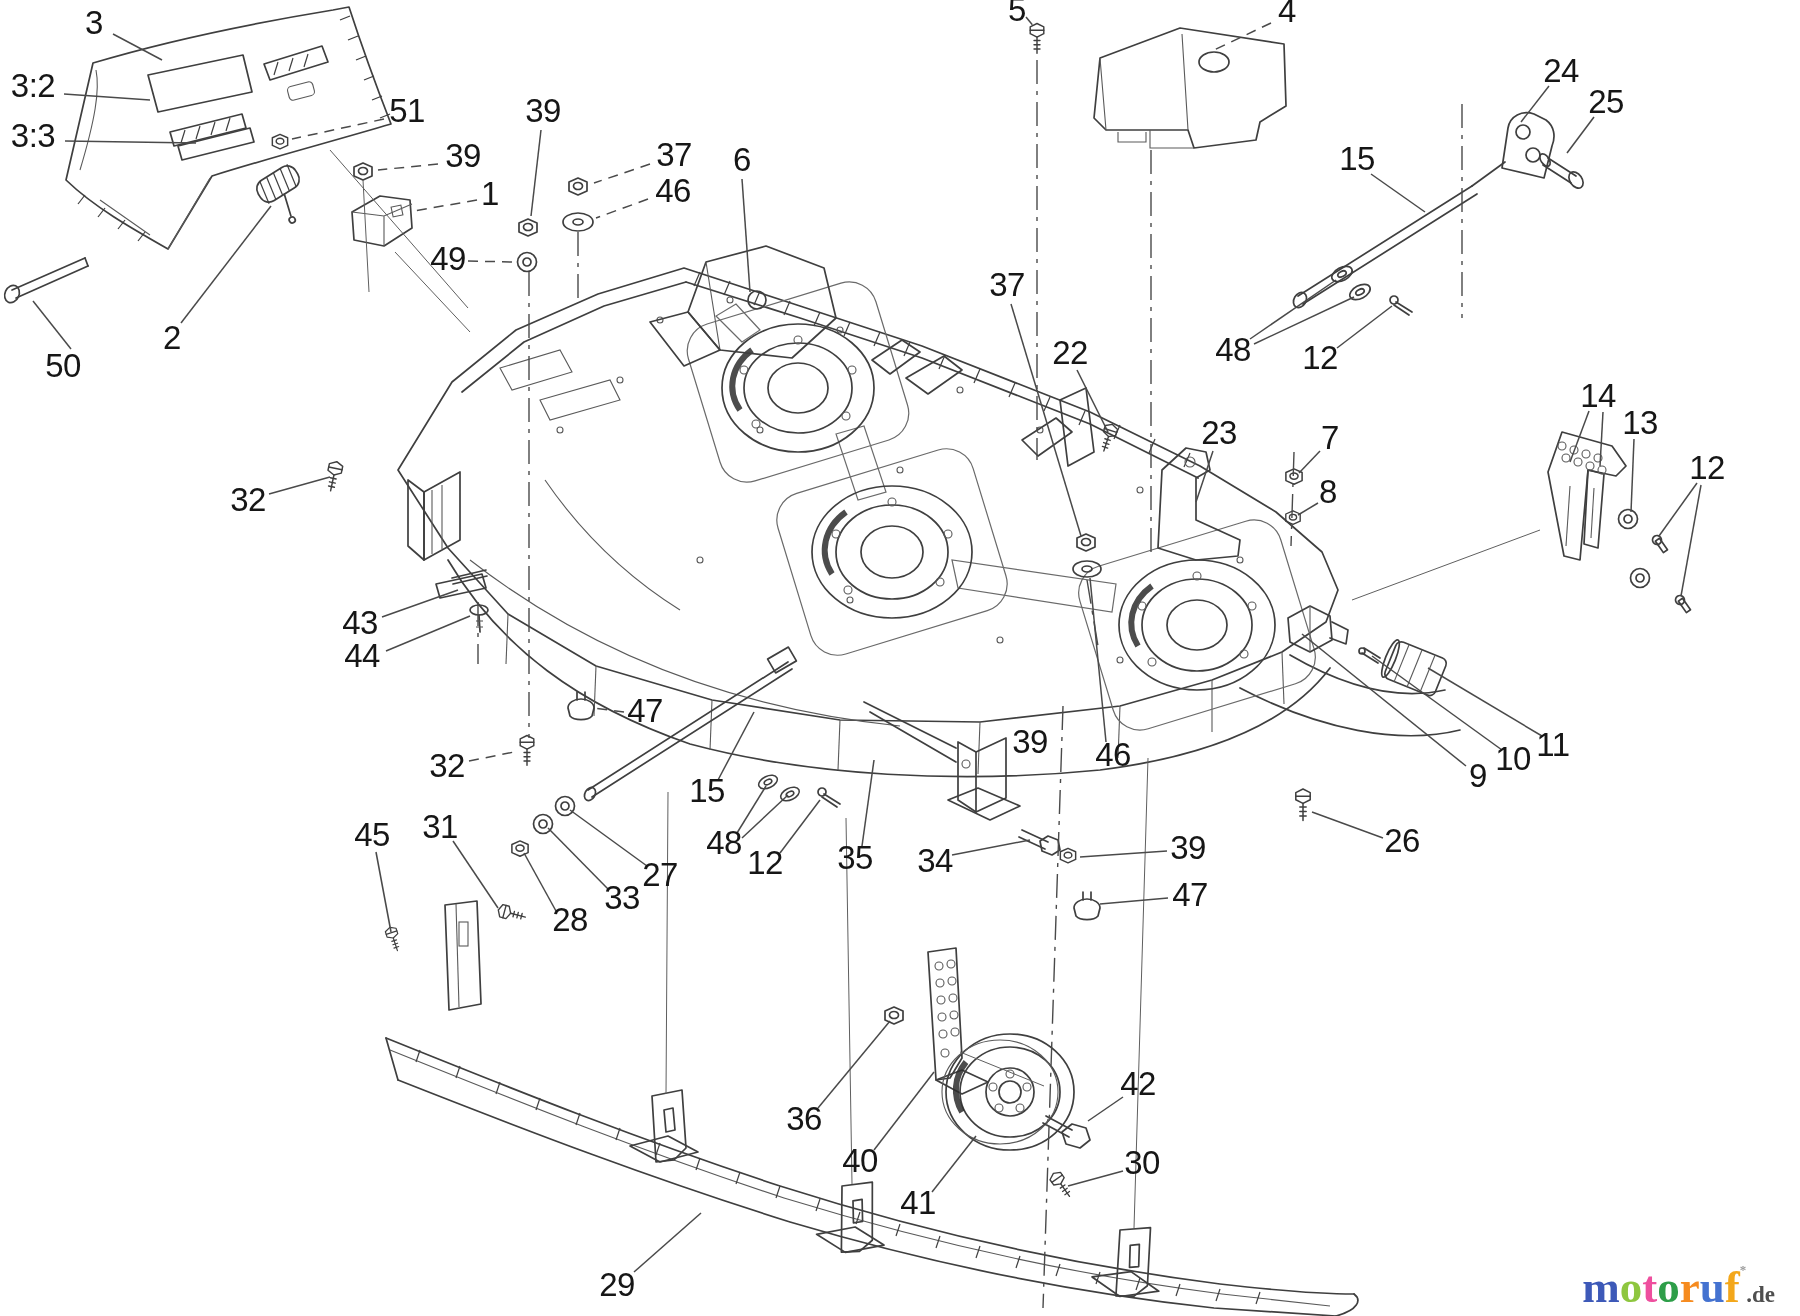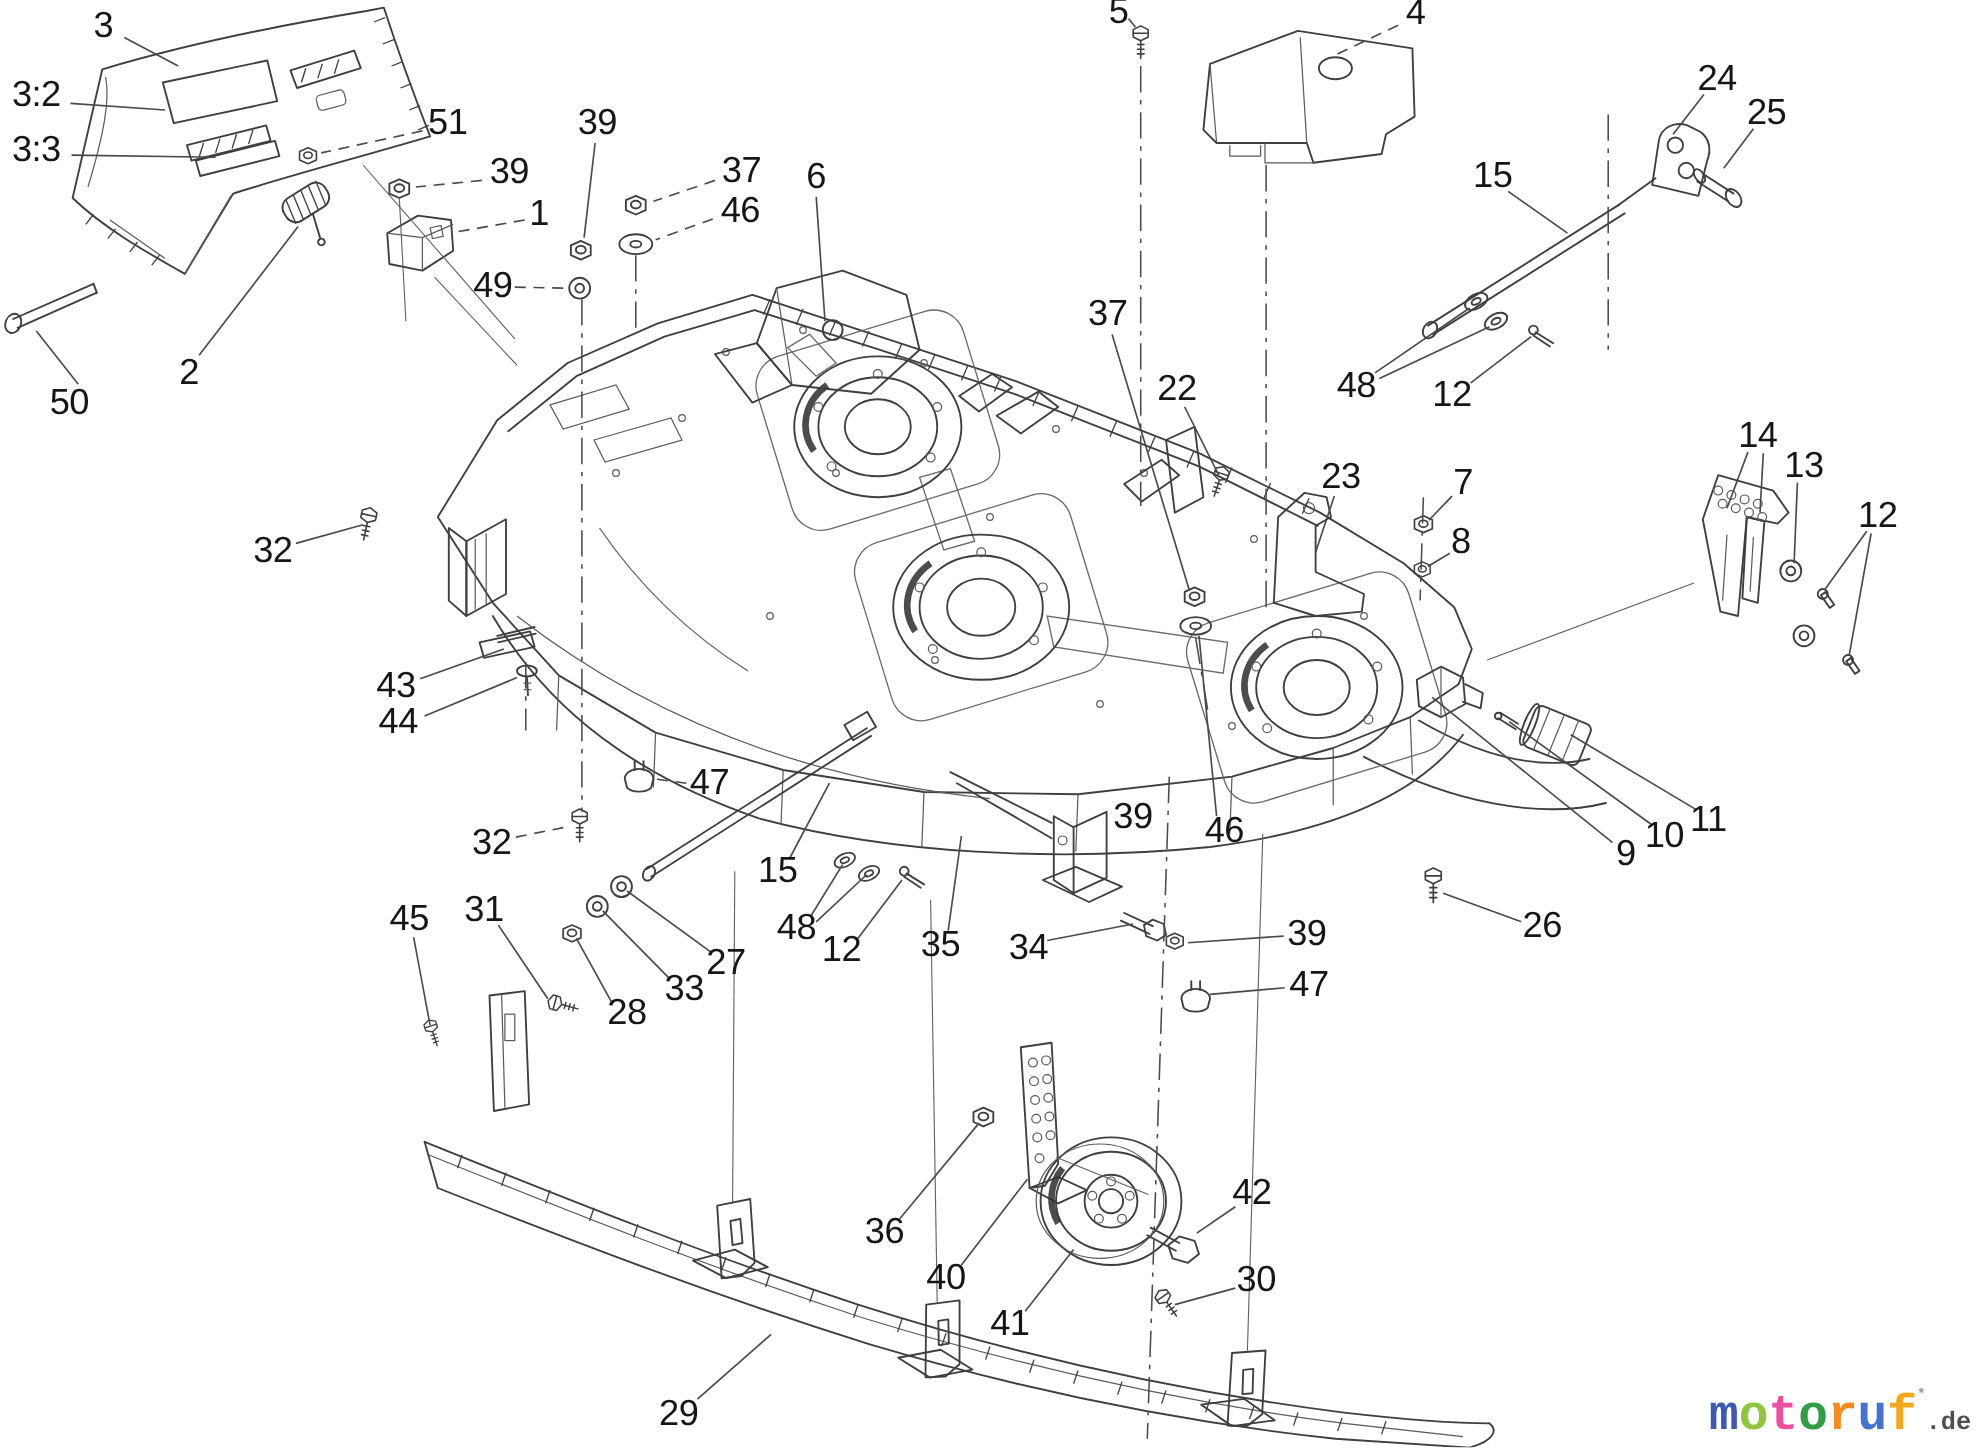--- a/index.html
+++ b/index.html
@@ -9,21 +9,21 @@
   .art{fill:none;stroke:#3f3f3f;stroke-width:1.7;stroke-linejoin:round;stroke-linecap:round;}
   .thin{fill:none;stroke:#5a5a5a;stroke-width:1.1;}
   .ridge{fill:none;stroke:#6a6a6a;stroke-width:1.2;}
   .shade{fill:none;stroke:#2d2d2d;stroke-width:6;opacity:.85;}
   .hatch{fill:none;stroke:#3f3f3f;stroke-width:1.2;}
   .axis{fill:none;stroke:#4a4a4a;stroke-width:1.4;stroke-dasharray:24 7 4 7;}
   .constr{fill:none;stroke:#5f5f5f;stroke-width:1;}
   .leader{fill:none;stroke:#4a4a4a;stroke-width:1.5;}
   .leader.dashed{stroke-dasharray:10 7;}
   .callout-text{fill:#161616;font-family:"Liberation Sans",sans-serif;font-size:33px;letter-spacing:-0.5px;}
-  #logo{position:absolute;right:8px;bottom:6px;font-family:Liberation Mono, monospace;
+  #logo{position:absolute;right:25px;bottom:6px;font-family:Liberation Serif, serif;
         font-weight:bold;font-size:45px;line-height:1;white-space:nowrap;}
   #logo .suffix{font-size:23px;font-weight:bold;}
   #logo .mark{font-size:13px;vertical-align:28px;}
 </style>
 </head>
 <body>
 
 <div id="stage">
 <svg id="art" width="1800" height="1316" viewBox="0 0 1800 1316">
 

